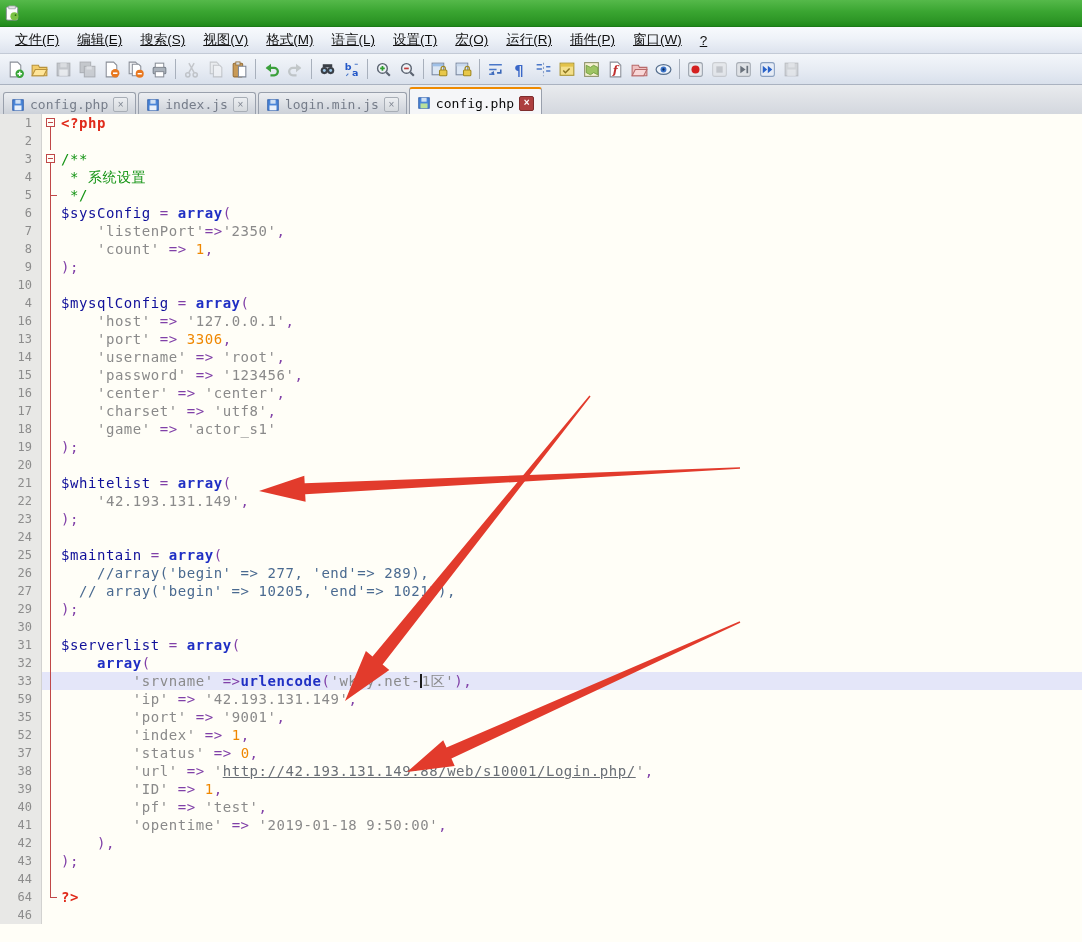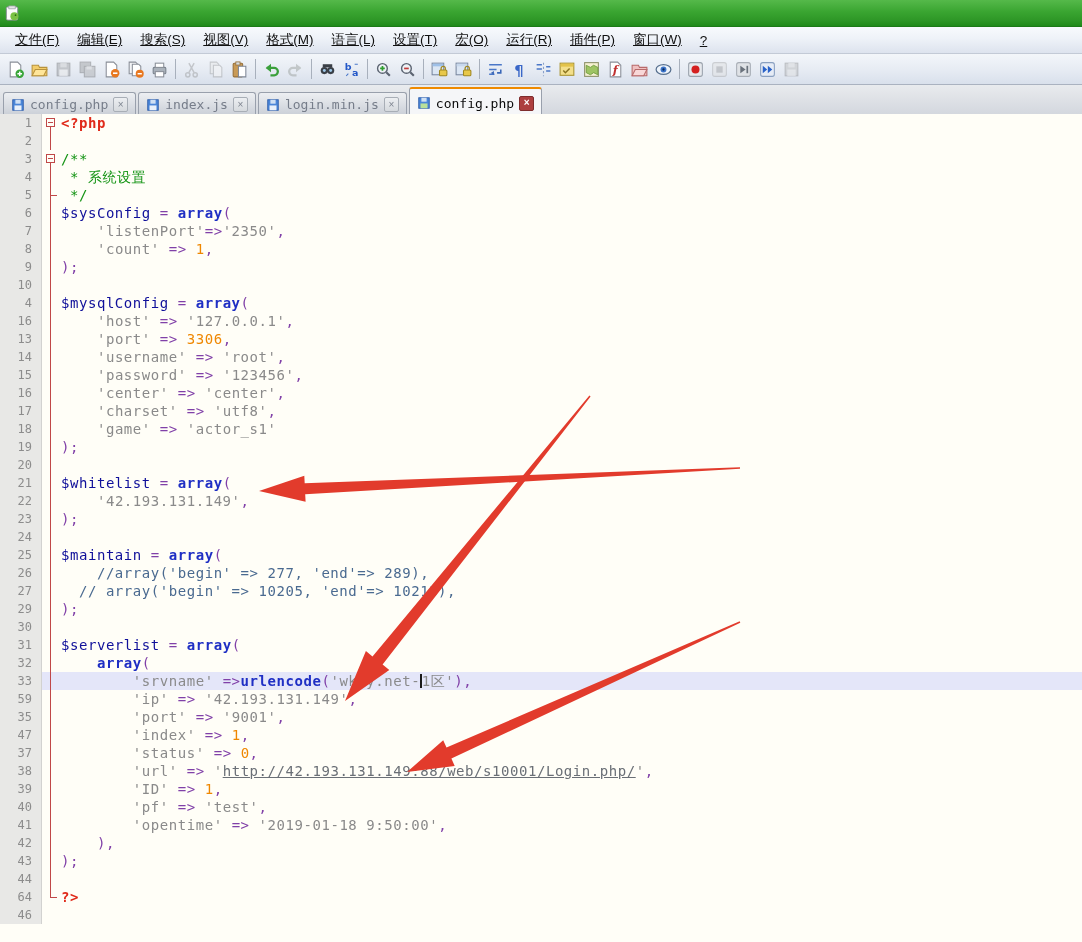--- a/index.html
+++ b/index.html
@@ -660,21 +660,21 @@
       <div class="line-row">
         <div class="gutter-num">35</div>
         <div class="rest">
           <div class="fold">
             <i class="fv"></i>
           </div>
           <div class="code"><span class="tk-pln" style="color: rgb(16, 16, 16);">        </span><span class="tk-str" style="color: rgb(138, 138, 138);">'port'</span><span class="tk-pln" style="color: rgb(16, 16, 16);"> </span><span class="tk-op" style="color: rgb(128, 64, 168);">=&gt;</span><span class="tk-pln" style="color: rgb(16, 16, 16);"> </span><span class="tk-str" style="color: rgb(138, 138, 138);">'9001'</span><span class="tk-op" style="color: rgb(128, 64, 168);">,</span></div>
         </div>
       </div>
       <div class="line-row">
-        <div class="gutter-num">47</div>
+        <div class="gutter-num">52</div>
         <div class="rest">
           <div class="fold">
             <i class="fv"></i>
           </div>
           <div class="code"><span class="tk-pln" style="color: rgb(16, 16, 16);">        </span><span class="tk-str" style="color: rgb(138, 138, 138);">'index'</span><span class="tk-pln" style="color: rgb(16, 16, 16);"> </span><span class="tk-op" style="color: rgb(128, 64, 168);">=&gt;</span><span class="tk-pln" style="color: rgb(16, 16, 16);"> </span><span class="tk-num" style="color: rgb(239, 135, 0);">1</span><span class="tk-op" style="color: rgb(128, 64, 168);">,</span></div>
         </div>
       </div>
       <div class="line-row">
         <div class="gutter-num">37</div>
         <div class="rest">

